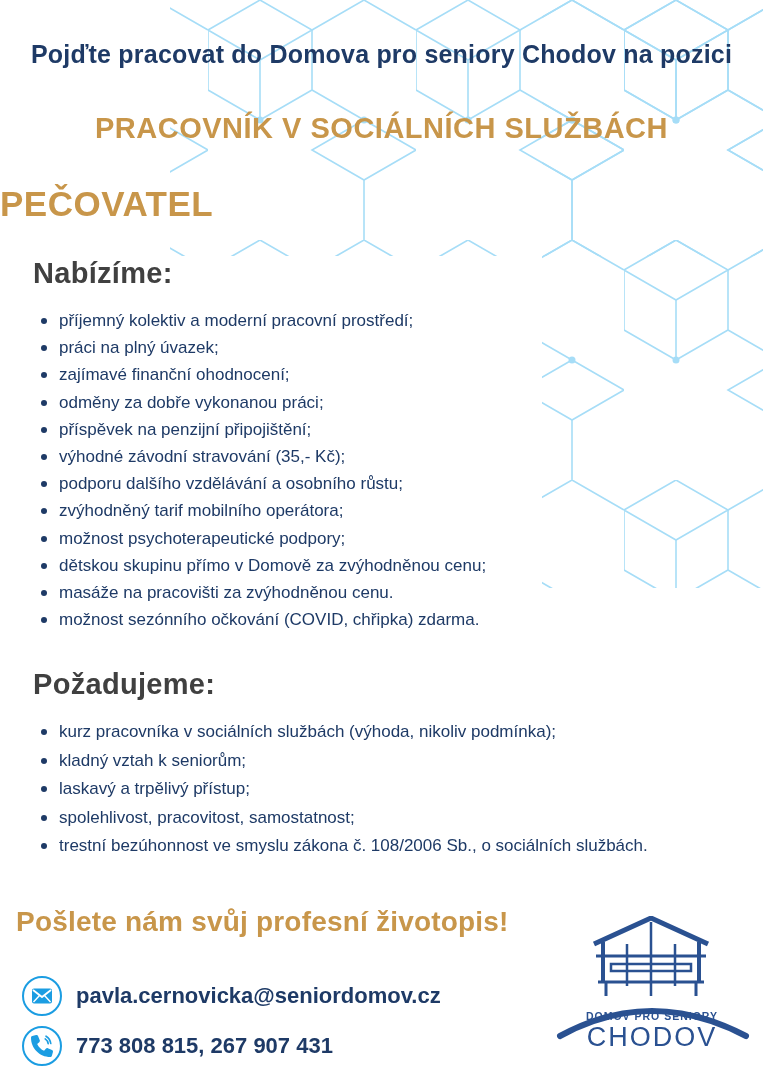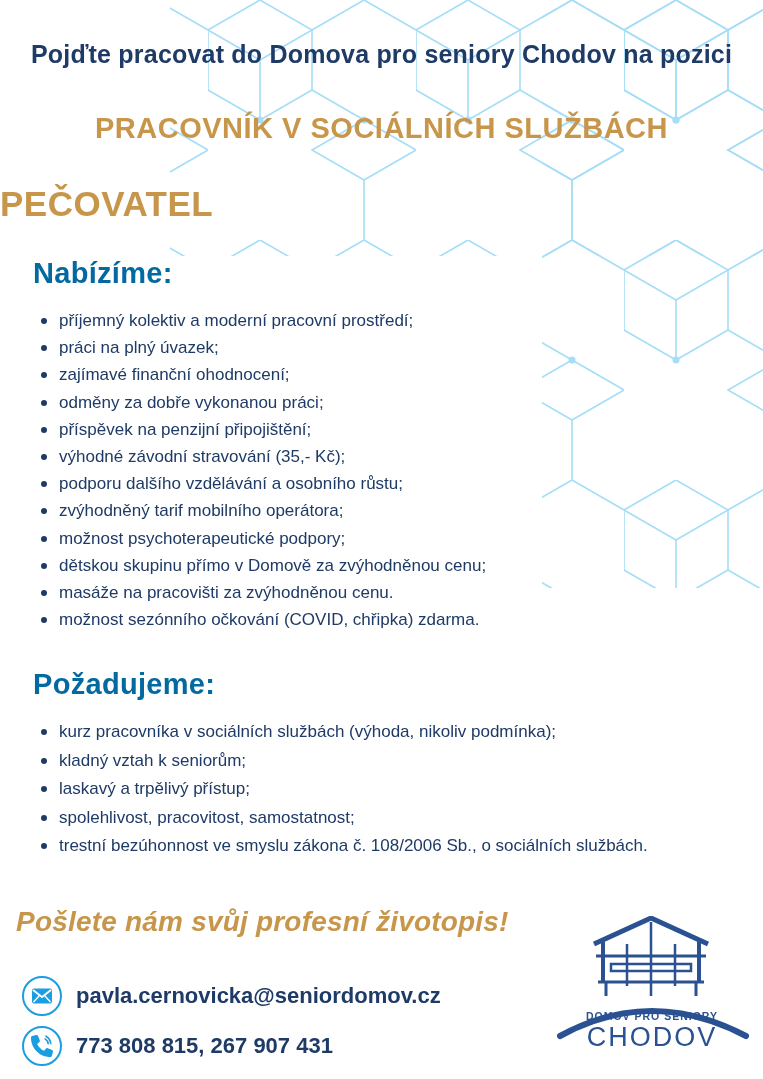--- a/index.html
+++ b/index.html
@@ -22,40 +22,40 @@
     text-align:center; font-size:29px; font-weight:bold; color:#c8964a;
     letter-spacing:0.5px;
   }
   .title-sub {
     position:absolute; top:184px; left:0; width:100%;
     text-align:left; font-size:35px; font-weight:bold; color:#c8964a;
     letter-spacing:0.5px;
   }
 
   .section-heading {
-    font-size:29px; font-weight:bold; color:#0369a1; letter-spacing:0.3px;
+    font-size:29px; font-weight:bold; color:#404040; letter-spacing:0.3px;
   }
   .offer   { position:absolute; top:257px; left:33px; width:660px; }
   .require { position:absolute; top:668px; left:33px; width:665px; }
 
   ul.flyer-list { list-style:none; margin-top:17px; }
   .offer   ul.flyer-list li { line-height:27.2px; }
   .require ul.flyer-list li { line-height:28.6px; }
   ul.flyer-list li {
     position:relative; padding-left:26px;
     font-size:17px; font-weight:normal; color:#1e3a66;
   }
   ul.flyer-list li::before {
     content:""; position:absolute; left:8px; top:11px;
     width:6px; height:6px; border-radius:50%; background:#1e3a66;
   }
 
   .cta-heading {
     position:absolute; top:906px; left:16px;
-    font-size:28px; font-weight:bold; color:#c8964a; letter-spacing:0.2px;font-style:italic;
+    font-size:28px; font-weight:bold; color:#c8964a; letter-spacing:0.2px;
   }
   .contact-row {
     position:absolute; left:22px; display:flex; align-items:center; gap:14px;
   }
   .contact-row.email { top:976px; }
   .contact-row.phone { top:1026px; }
   .contact-icon {
     width:40px; height:40px; border-radius:50%;
     border:2.5px solid #1b9de2; display:flex; align-items:center; justify-content:center;
     background:#fff; flex:0 0 auto;

